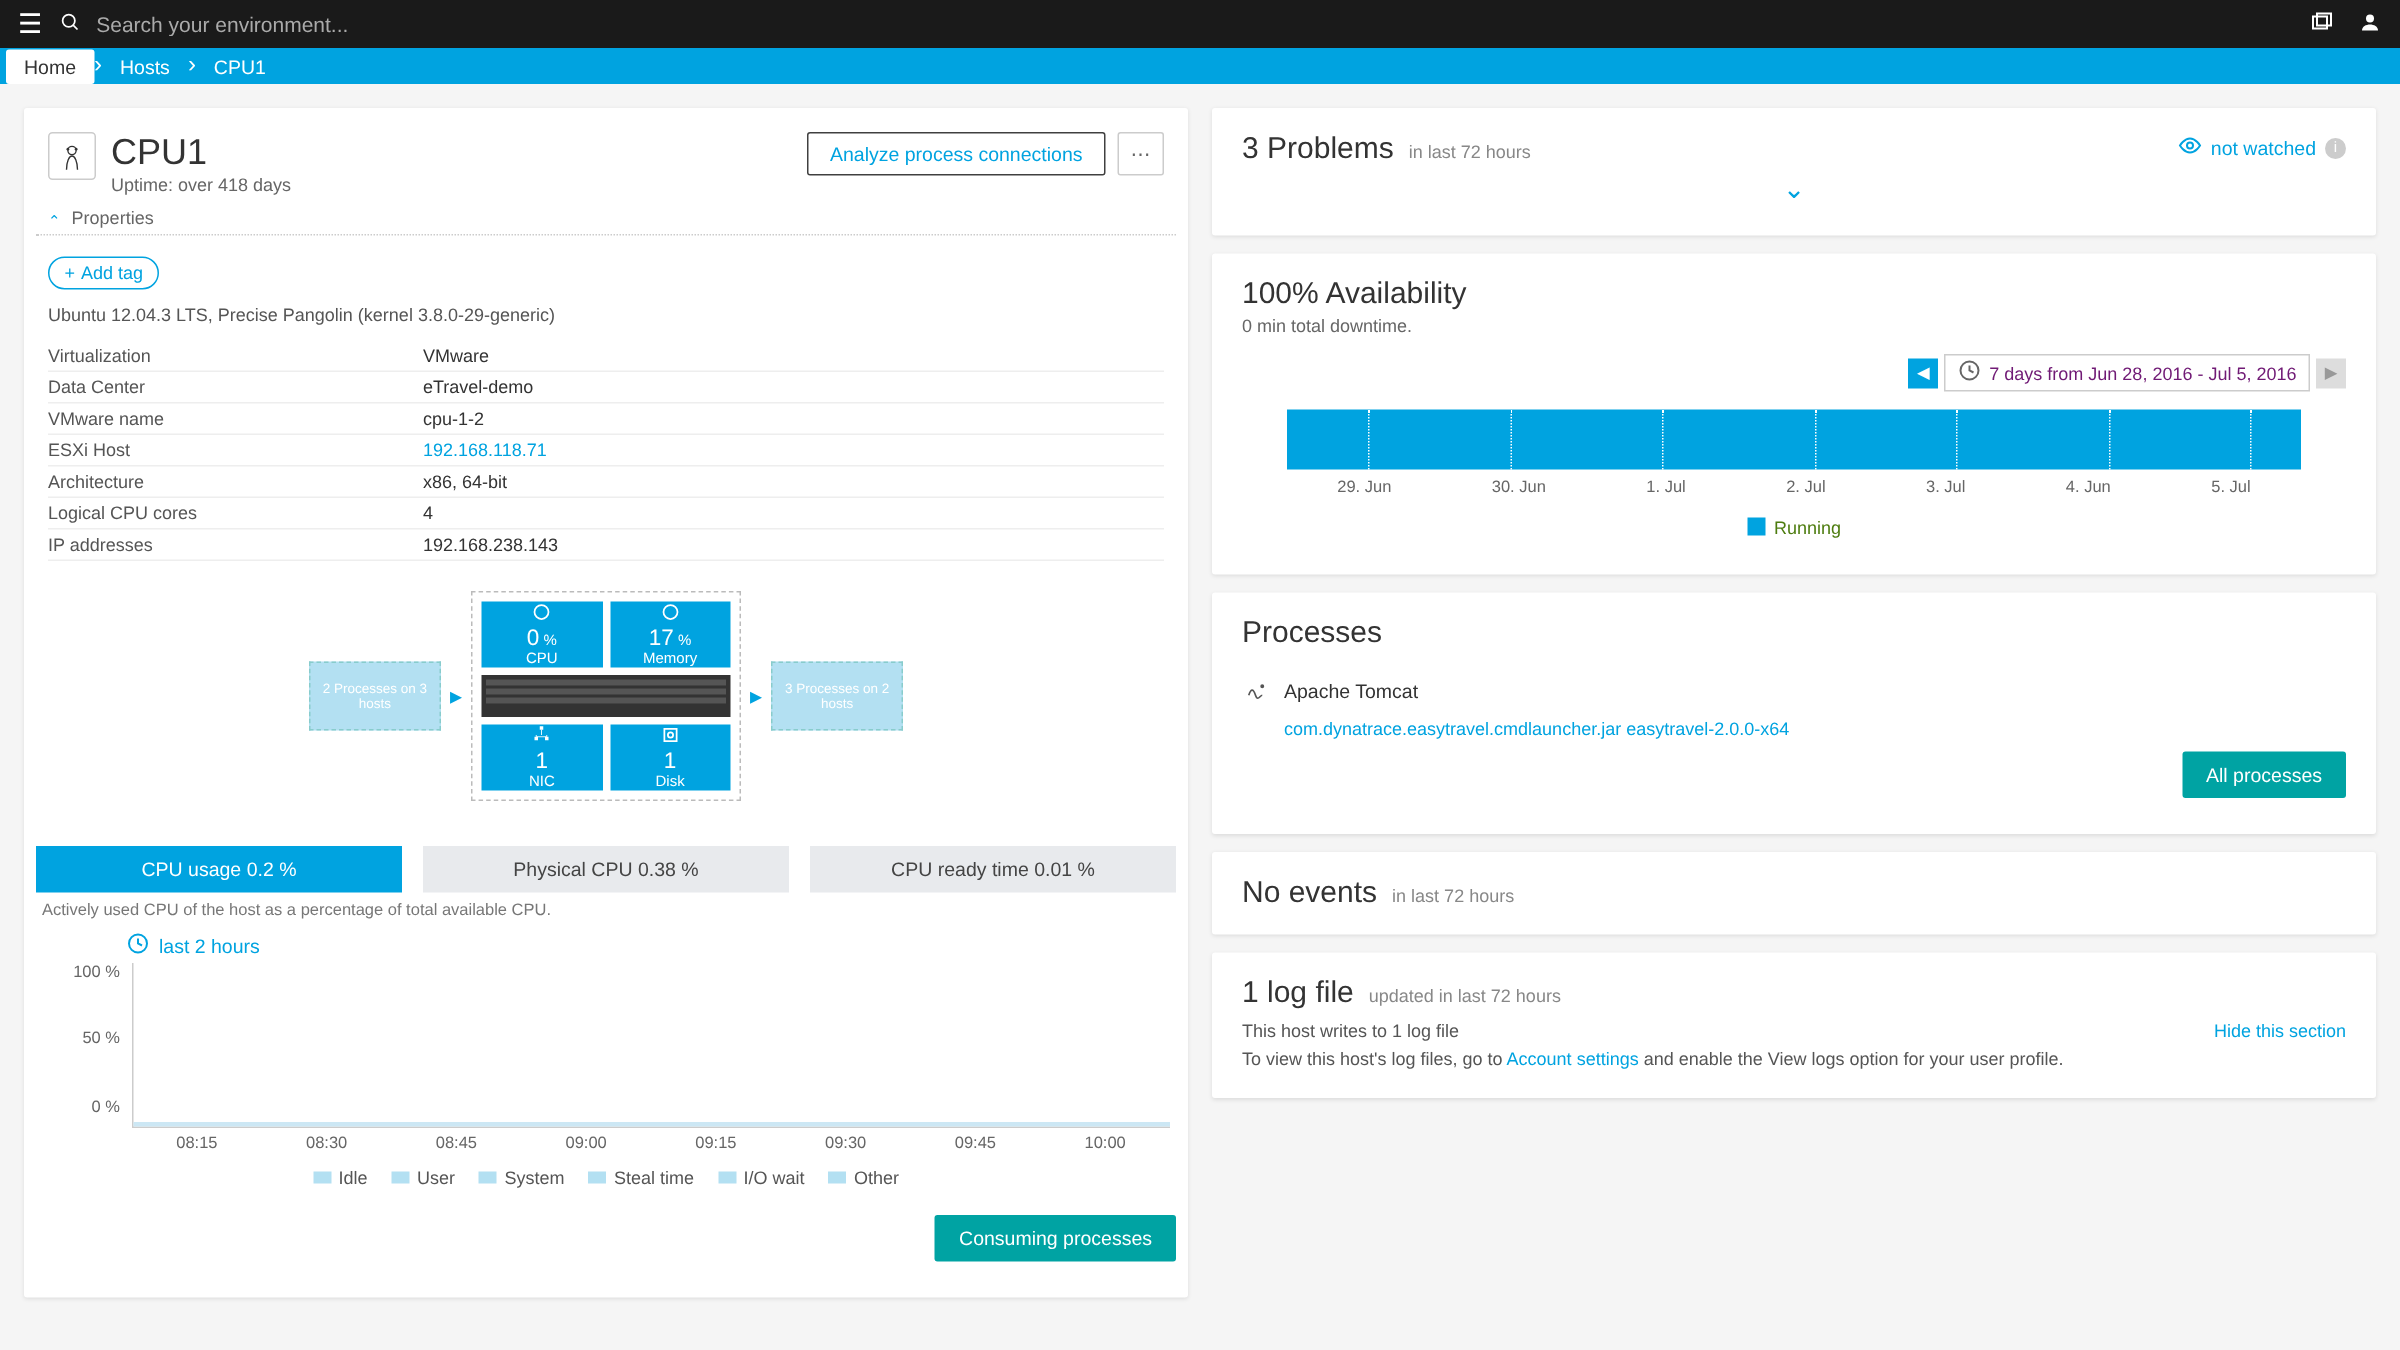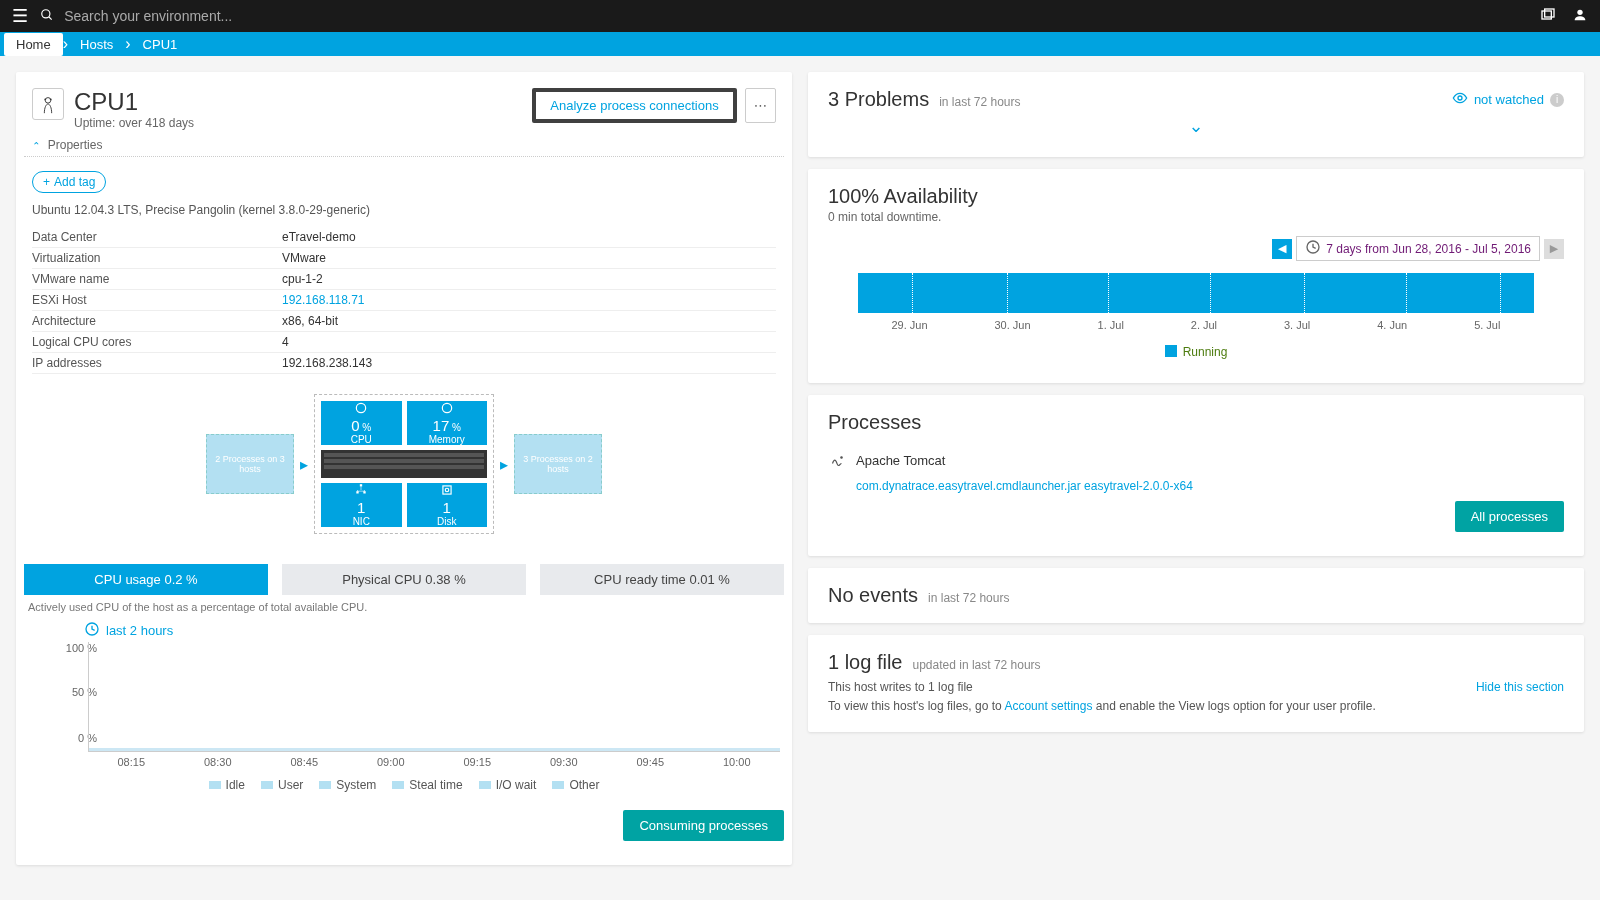--- a/index.html
+++ b/index.html
@@ -18,48 +18,48 @@
 .content { padding: 16px; display: flex; gap: 16px; }
 .left-col { flex: 1; min-width: 640px; }
 .right-col { flex: 1; min-width: 640px; display: flex; flex-direction: column; gap: 12px; }
 .panel { background: #fff; border-radius: 2px; box-shadow: 0 1px 3px rgba(0,0,0,0.1); padding: 16px 20px; }
 .panel-left { background: #fff; border-radius: 2px; box-shadow: 0 1px 3px rgba(0,0,0,0.1); padding: 16px 8px 16px 8px; }
 .host-header { display: flex; gap: 10px; margin-bottom: 8px; position: relative; padding: 0 8px; }
 .host-icon { width: 32px; height: 32px; border: 1px solid #ccc; border-radius: 3px; display: flex; align-items: center; justify-content: center; font-size: 18px; }
 .host-title h1 { font-size: 24px; font-weight: 300; color: #333; }
 .host-title .uptime { font-size: 12px; color: #666; }
 .host-actions { position: absolute; right: 8px; top: 0; display: flex; gap: 8px; }
-.btn-outline { background: #fff; border: 4px solid #404040; color: #00a3e0; padding: 6px 14px; border-radius: 2px; cursor: pointer; font-size: 13px; }
+.btn-outline { background: #fff; border: 1px solid #404040; color: #00a3e0; padding: 6px 14px; border-radius: 2px; cursor: pointer; font-size: 13px; }
 .btn-more { background: #fff; border: 1px solid #ccc; color: #666; padding: 6px 8px; border-radius: 2px; cursor: pointer; }
 .prop-header { font-size: 12px; color: #666; margin: 8px 0; padding: 0 8px; border-bottom: 1px dotted #ccc; padding-bottom: 4px; }
 .prop-chevron { display: inline-block; transform: rotate(180deg); font-size: 10px; margin-right: 4px; color: #00a3e0; }
 .add-tag { display: inline-flex; align-items: center; gap: 4px; border: 1px solid #00a3e0; color: #00a3e0; padding: 3px 10px; border-radius: 12px; margin: 6px 8px 10px; font-size: 12px; cursor: pointer; }
 .os-line { font-size: 12px; color: #555; padding: 0 8px 10px; }
 .prop-table { padding: 0 8px; }
 .prop-row { display: flex; border-bottom: 1px solid #eee; padding: 3px 0; font-size: 12px; }
 .prop-row .k { flex: 0 0 250px; color: #555; }
 .prop-row .v { color: #333; }
 .prop-row .v.link { color: #00a3e0; cursor: pointer; }
 .topology { display: flex; justify-content: center; align-items: center; padding: 20px 0; gap: 0; }
-.topo-side { width: 88px; height: 60px; background: #b3e0f2; border: 1px dashed #8cc; display: flex; align-items: center; justify-content: center; font-size: 9px; color: #fff; text-align: center; padding: 4px; }
+.topo-side { width: 88px; height: 46px; background: #b3e0f2; border: 1px dashed #8cc; display: flex; align-items: center; justify-content: center; font-size: 9px; color: #fff; text-align: center; padding: 4px; }
 .topo-center { border: 1px dashed #bbb; padding: 6px; display: grid; grid-template-columns: 1fr 1fr; gap: 5px; width: 180px; }
 .topo-tile { background: #00a3e0; color: #fff; display: flex; align-items: center; justify-content: center; height: 44px; font-size: 10px; text-align: center; flex-direction: column; }
 .topo-tile .big { font-size: 15px; font-weight: 300; }
 .topo-server { grid-column: 1 / span 2; background: #333; height: 28px; display:flex; flex-direction:column; gap:2px; padding:3px; }
 .topo-server .bar { background: #555; height: 4px; }
 .topo-arrow { color: #00a3e0; font-size: 16px; padding: 0 6px; }
 .topo-tile svg { margin-bottom: 2px; }
 .tabs { display: flex; gap: 14px; margin: 10px 0 0; }
 .tab { flex: 1; text-align: center; padding: 8px; font-size: 13px; background: #e8eaed; color: #444; cursor: pointer; }
 .tab.active { background: #00a3e0; color: #fff; }
 .tab-desc { font-size: 11px; color: #777; padding: 6px 4px; }
 .chart-controls { display: flex; align-items: center; gap: 6px; color: #00a3e0; font-size: 13px; padding: 2px 60px; }
 .chart { position: relative; padding: 0 4px; }
 .chart-area { position: relative; height: 110px; margin-left: 60px; border-left: 1px solid #ccc; border-bottom: 1px solid #ccc; }
-.chart-ylabel { position: absolute; left: 17px; font-size: 11px; color: #666; width: 56px; text-align: right; }
+.chart-ylabel { position: absolute; left: 0; font-size: 11px; color: #666; width: 56px; text-align: right; }
 .chart-fill { position: absolute; bottom: 0; left: 0; right: 0; height: 3px; background: #cce7f4; }
 .chart-xlabels { display: flex; justify-content: space-around; font-size: 11px; color: #666; margin-left: 60px; padding-top: 4px; }
 .legend { display: flex; gap: 16px; justify-content: center; padding: 10px 0; font-size: 12px; color: #555; }
 .legend span { display: flex; align-items: center; gap: 5px; }
 .legend .sw { width: 12px; height: 8px; background: #b3e0f2; }
 .btn-primary { background: #00a3a3; color: #fff; padding: 8px 16px; border: none; border-radius: 2px; cursor: pointer; font-size: 13px; }
 .right-align { text-align: right; padding: 8px 0; }
 .panel-header { display: flex; align-items: baseline; gap: 10px; }
 .panel-header h2 { font-size: 20px; font-weight: 300; color: #333; }
 .panel-header .sub { font-size: 12px; color: #888; }
@@ -144,26 +144,26 @@
         <span class="prop-chevron">⌄</span>
         <span>Properties</span>
       </div>
       <div class="add-tag">
         <span>+</span>
         <span>Add tag</span>
       </div>
       <div class="os-line">Ubuntu 12.04.3 LTS, Precise Pangolin (kernel 3.8.0-29-generic)</div>
       <div class="prop-table" id="prop-table">
           <div class="prop-row">
+            <div class="k">Virtualization</div>
+            <div class="v ">VMware</div>
+          </div>
+          <div class="prop-row">
             <div class="k">Data Center</div>
             <div class="v ">eTravel-demo</div>
-          </div>
-          <div class="prop-row">
-            <div class="k">Virtualization</div>
-            <div class="v ">VMware</div>
           </div>
           <div class="prop-row">
             <div class="k">VMware name</div>
             <div class="v ">cpu-1-2</div>
           </div>
           <div class="prop-row">
             <div class="k">ESXi Host</div>
             <div class="v link">192.168.118.71</div>
           </div>
           <div class="prop-row">

